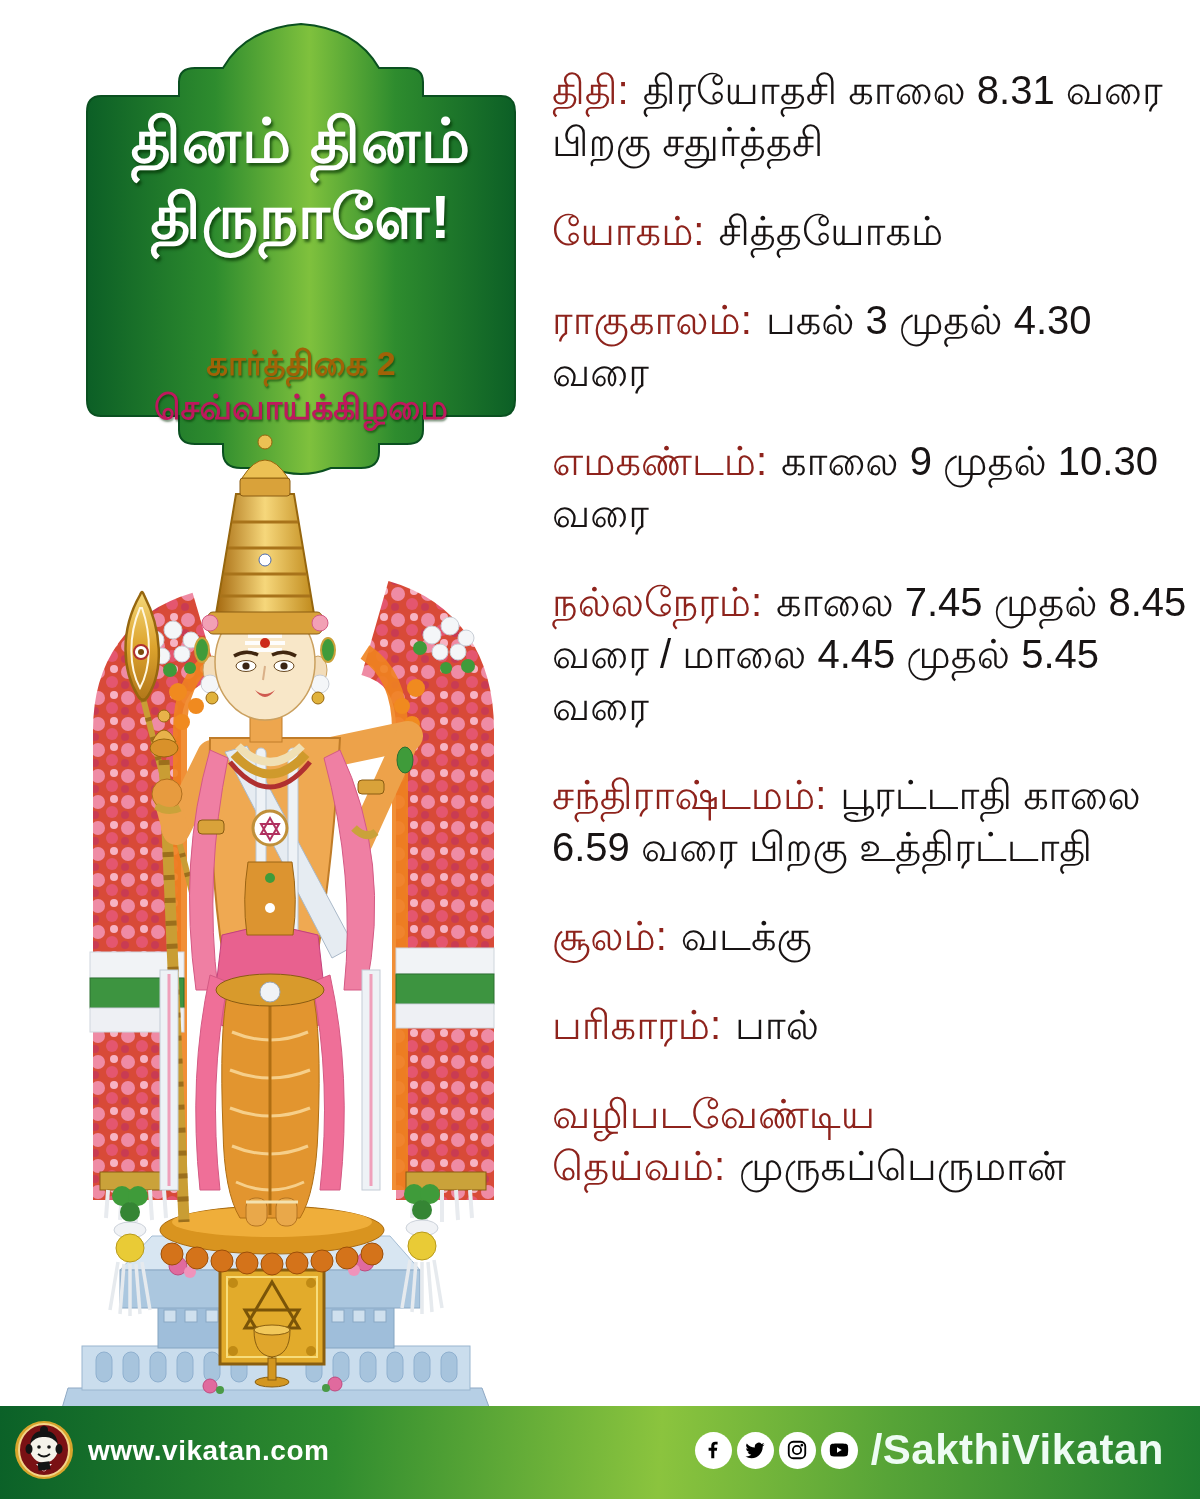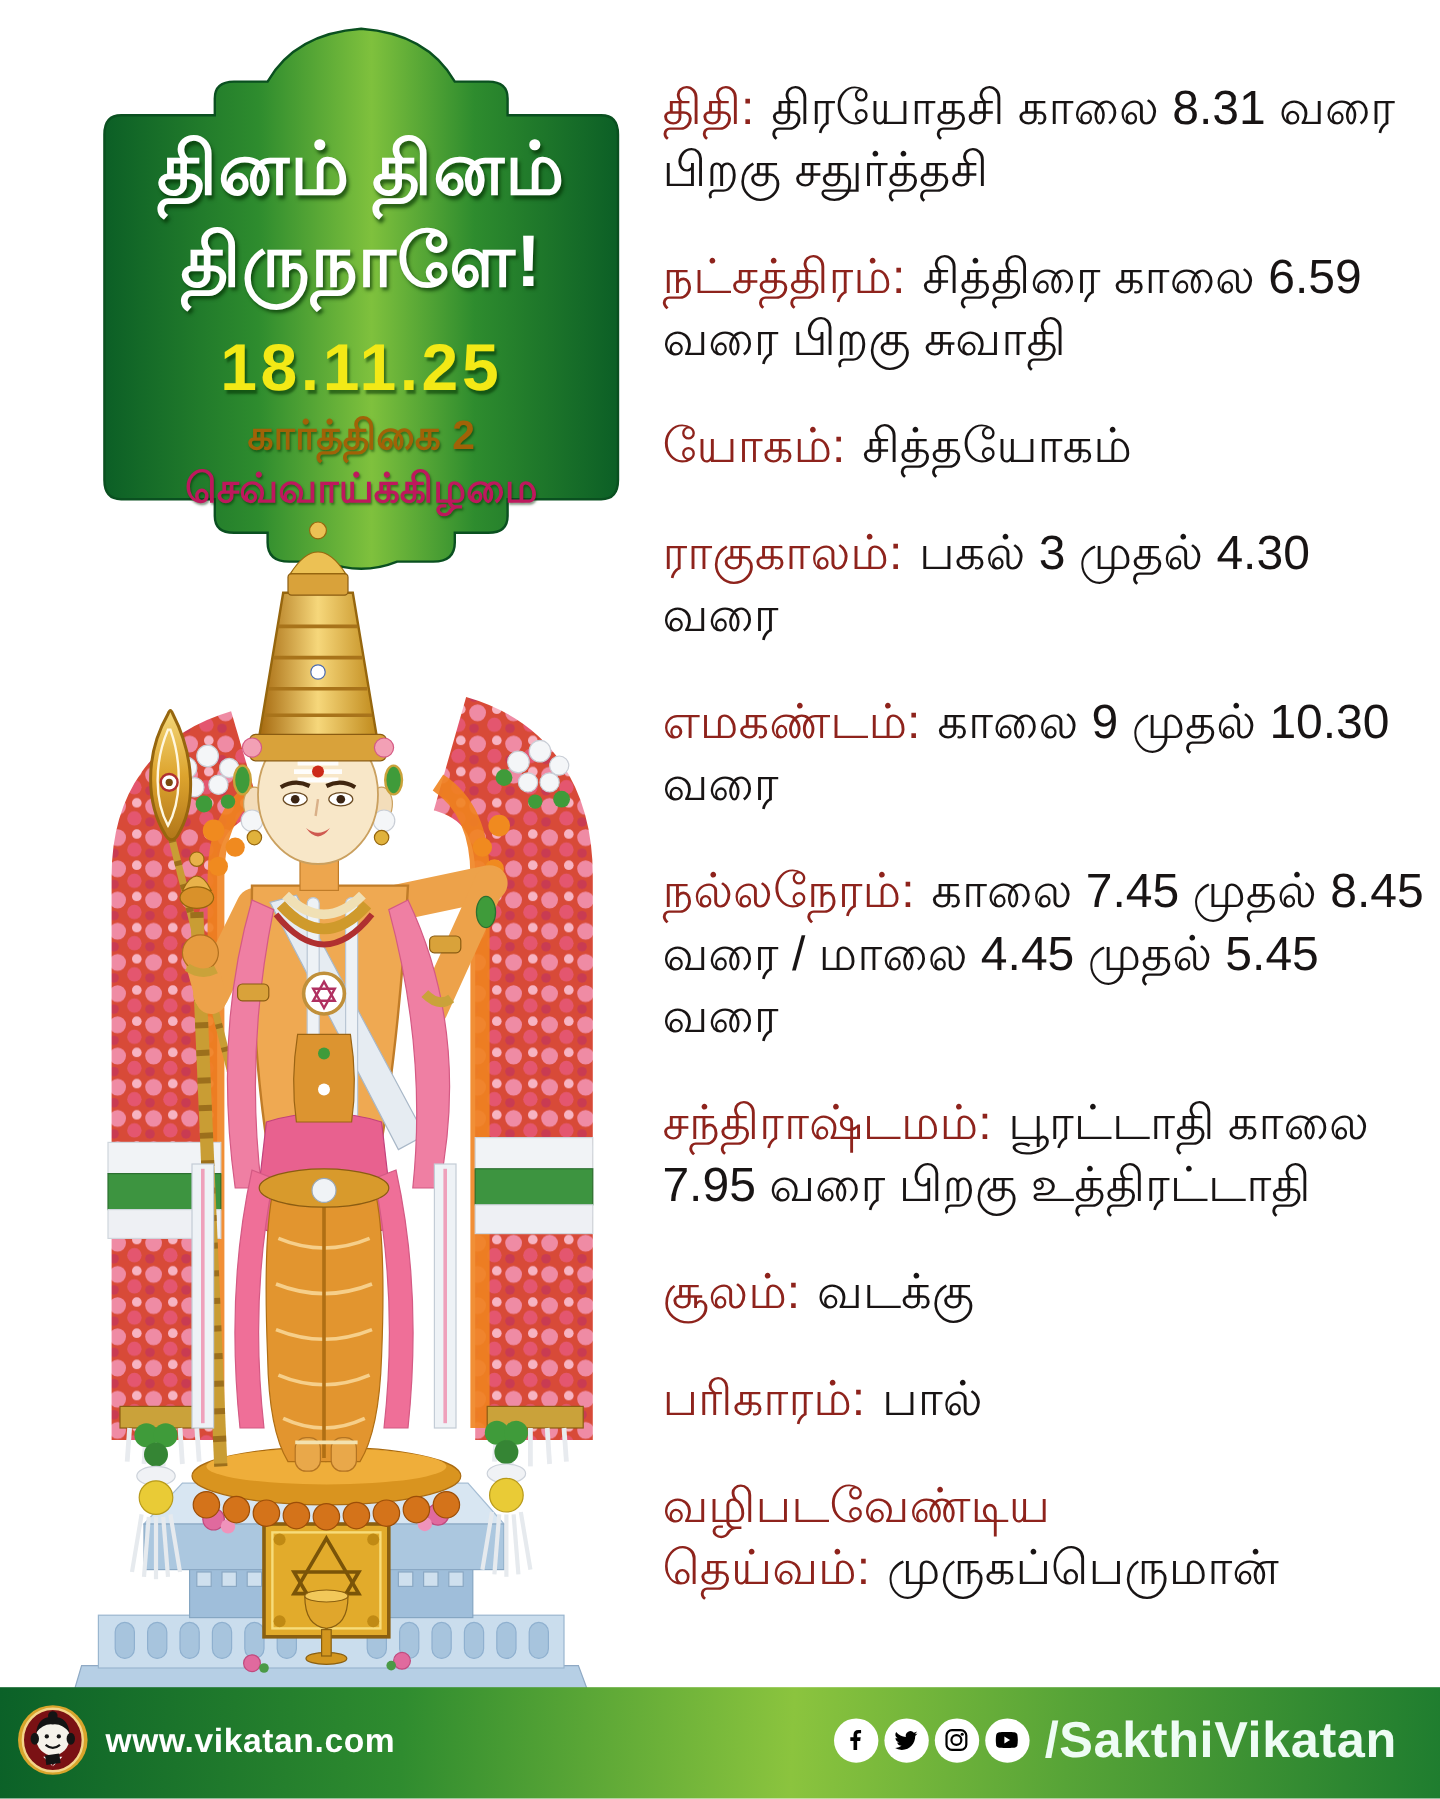--- a/index.html
+++ b/index.html
@@ -55,21 +55,20 @@
         </linearGradient>
       </defs>
       <path d="M231 2 Q176 6 153 46 L125 46 Q109 46 109 60 L109 74 L31 74 Q17 74 17 90
                L17 378 Q17 394 31 394 L109 394 L109 408 Q109 422 125 422 L153 422 L153 430
                Q153 446 171 446 L201 446 Q231 458 261 446 L291 446 Q309 446 309 430 L309 422
                L337 422 Q353 422 353 408 L353 394 L431 394 Q445 394 445 378 L445 90
                Q445 74 431 74 L353 74 L353 60 Q353 46 337 46 L309 46 Q286 6 231 2 Z" fill="url(#bgrad)" stroke="#0a5020" stroke-width="2"></path>
     </svg>
     <div class="badge-text badge-title" id="badge-title1">தினம் தினம்</div>
     <div class="badge-text badge-title" id="badge-title2">திருநாளே!</div>
-    <div class="badge-text" id="badge-date">18.11.25</div>
     <div class="badge-text" id="badge-monthday">கார்த்திகை 2</div>
     <div class="badge-text" id="badge-weekday">செவ்வாய்க்கிழமை</div>
   </div>
 
   <svg id="statue" viewBox="0 0 490 990">
     <defs>
       <linearGradient id="goldV" x1="0" y1="0" x2="0" y2="1">
         <stop offset="0" stop-color="#f4d87a"></stop>
           <stop offset=".5" stop-color="#dda42e"></stop>
           <stop offset="1" stop-color="#b2771a"></stop>
@@ -373,26 +372,25 @@
           <line x1="362" y1="832" x2="362" y2="884"></line>
             <line x1="368" y1="832" x2="372" y2="882"></line>
           <line x1="374" y1="830" x2="382" y2="878"></line>
         </g>
       </g>
     </g>
   </svg>
 
   <div id="panchangam">
     <p class="row"><span class="lbl">திதி:</span><span class="val">திரயோதசி காலை 8.31 வரை பிறகு சதுர்த்தசி</span></p>
-    <p class="row"><span class="lbl">நட்சத்திரம்:</span><span class="val">சித்திரை காலை 6.59 வரை பிறகு சுவாதி</span></p>
     <p class="row"><span class="lbl">யோகம்:</span><span class="val">சித்தயோகம்</span></p>
     <p class="row"><span class="lbl">ராகுகாலம்:</span><span class="val">பகல் 3 முதல் 4.30 வரை</span></p>
     <p class="row"><span class="lbl">எமகண்டம்:</span><span class="val">காலை 9 முதல் 10.30 வரை</span></p>
     <p class="row"><span class="lbl">நல்லநேரம்:</span><span class="val">காலை 7.45 முதல் 8.45 வரை / மாலை 4.45 முதல் 5.45 வரை</span></p>
-    <p class="row"><span class="lbl">சந்திராஷ்டமம்:</span><span class="val">பூரட்டாதி காலை 7.95 வரை பிறகு உத்திரட்டாதி</span></p>
+    <p class="row"><span class="lbl">சந்திராஷ்டமம்:</span><span class="val">பூரட்டாதி காலை 6.59 வரை பிறகு உத்திரட்டாதி</span></p>
     <p class="row"><span class="lbl">சூலம்:</span><span class="val">வடக்கு</span></p>
     <p class="row"><span class="lbl">பரிகாரம்:</span><span class="val">பால்</span></p>
     <p class="row"><span class="lbl">வழிபடவேண்டிய தெய்வம்:</span><span class="val">முருகப்பெருமான்</span></p>
   </div>
 
   <div id="footer">
     <svg id="footer-logo" viewBox="0 0 60 60">
       <ellipse cx="30" cy="30" rx="29" ry="29" fill="#d8a52c"></ellipse>
       <ellipse cx="30" cy="30" rx="25" ry="26" fill="#7a1114" stroke="#f3d588" stroke-width="2"></ellipse>
       <ellipse cx="30" cy="28" rx="14" ry="15" fill="#f5f2ea"></ellipse>

